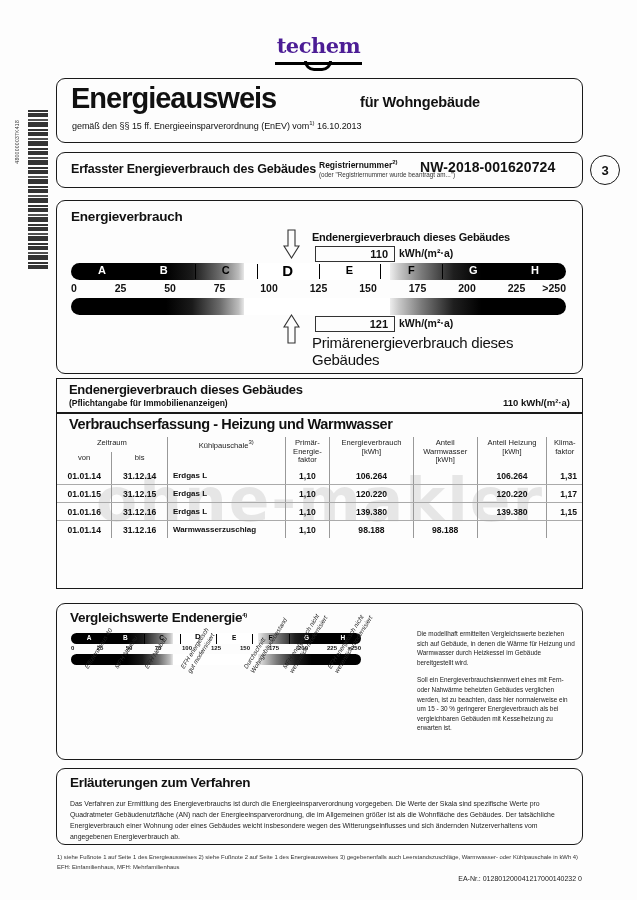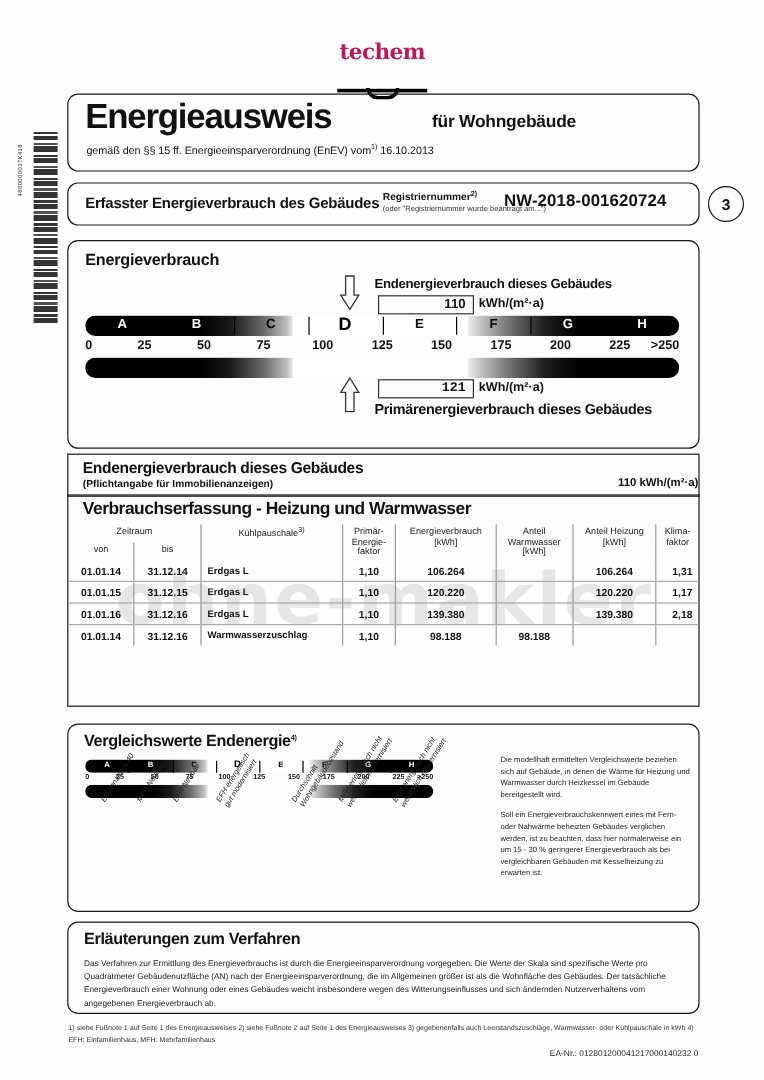--- a/index.html
+++ b/index.html
@@ -17,22 +17,22 @@
     display:flex;align-items:center;justify-content:center;
     font-family:"DejaVu Sans", sans-serif;
     font-size:60px;font-weight:700;color:#000;opacity:.085;
     letter-spacing:2px;pointer-events:none;white-space:nowrap;z-index:5;
   }
 
   
   .logo-wrap{position:absolute;left:0;right:0;top:33px;text-align:center;}
   .logo{
     display:inline-block;font-family:"DejaVu Serif", serif;
-    font-size:18px;font-weight:700;letter-spacing:-.5px;color:#be185d;
-    position:relative;padding-bottom:23px;
+    font-size:21px;font-weight:700;letter-spacing:-.5px;color:#4c1d95;
+    position:relative;padding-bottom:7px;
   }
   .logo:after{content:"";position:absolute;left:-2px;right:-2px;bottom:0;height:3px;background:#000;}
   .logo-notch{
     position:absolute;left:50%;transform:translateX(-50%);bottom:-6px;
     width:22px;height:7px;border:3px solid #000;border-top:none;
     border-radius:0 0 10px 10px;
   }
 
   
   .barcode{
@@ -73,24 +73,24 @@
 
   
   #ev-box{left:56px;top:200px;width:525px;height:172px;}
   .ev-head{position:absolute;left:14px;top:8px;font-size:13.5px;font-weight:700;letter-spacing:-.2px;}
 
   .ee-label{position:absolute;left:255px;top:30px;font-size:11px;font-weight:700;letter-spacing:-.25px;}
   .ee-valbox{position:absolute;left:258px;top:45px;width:78px;height:14px;border:1px solid #333;}
   .ee-valbox span{position:absolute;right:6px;top:1px;font-size:11px;font-weight:700;}
   .ee-unit{position:absolute;left:342px;top:46px;font-size:10.5px;font-weight:700;}
 
-  .pe-valbox{position:absolute;left:258px;top:115px;width:78px;height:14px;border:1px solid #333;font-family:Liberation Mono, monospace;}
+  .pe-valbox{position:absolute;left:258px;top:115px;width:78px;height:14px;border:1px solid #333;}
   .pe-valbox span{position:absolute;right:6px;top:1px;font-size:11px;font-weight:700;}
   .pe-unit{position:absolute;left:342px;top:116px;font-size:10.5px;font-weight:700;}
-  .pe-label{position:absolute;left:255px;top:133px;font-size:12px;font-weight:700;letter-spacing:-.25px;}
+  .pe-label{position:absolute;left:255px;top:133px;font-size:15px;font-weight:400;letter-spacing:-.25px;}
 
   
   .arrow-dn{position:absolute;left:226px;top:28px;width:17px;height:30px;}
   .arrow-up{position:absolute;left:226px;top:113px;width:17px;height:30px;}
 
   
   .scale{position:absolute;left:14px;top:62px;width:495px;height:52px;}
   .bar{position:absolute;left:0;width:100%;height:17px;border-radius:9px;overflow:hidden;background:#fff;}
   .bar.top{top:0;}
   .bar.bot{top:35px;}
@@ -101,21 +101,21 @@
   .letters{position:absolute;left:0;top:0;width:100%;height:17px;}
   .letters .lt{position:absolute;top:1px;font-weight:700;color:#000;transform:translateX(-50%);}
   .letters .sep{position:absolute;top:1px;width:1px;height:15px;background:#000;}
   .ticks{position:absolute;left:0;top:19px;width:100%;height:14px;}
   .ticks .tk{position:absolute;top:0;font-size:10.5px;font-weight:700;transform:translateX(-50%);white-space:nowrap;}
 
   
   #ende-box{left:56px;top:378px;width:525px;height:34px;border:1px solid #1a1a1a;border-radius:0;}
   .ende-t1{position:absolute;left:12px;top:3px;font-size:13px;font-weight:700;letter-spacing:-.3px;}
   .ende-t2{position:absolute;left:12px;top:19px;font-size:8.5px;font-weight:700;}
-  .ende-val{position:absolute;right:0;top:18px;font-size:9.5px;font-weight:700;}
+  .ende-val{position:absolute;right:12px;top:18px;font-size:9.5px;font-weight:700;}
 
   
   #tbl-box{left:56px;top:412px;width:525px;height:175px;border:1px solid #1a1a1a;border-radius:0;border-top:none;}
   .tbl-head{position:absolute;left:12px;top:3px;font-size:14.5px;font-weight:700;letter-spacing:-.4px;}
 
   table.vt{position:absolute;left:0;top:24px;width:100%;border-collapse:collapse;
     font-size:8px;z-index:7;}
   table.vt th{font-weight:400;font-size:7.6px;color:#222;padding:2px 3px;vertical-align:top;line-height:1.15;}
   table.vt td{font-size:8.6px;font-weight:700;color:#111;padding:3.5px 5px;}
   .vt .vline{border-right:1px solid #999;}
@@ -316,21 +316,21 @@
             <td class="r">1,17</td>
           </tr>
           <tr>
             <td class="c vline">01.01.16</td>
             <td class="c vline">31.12.16</td>
             <td class="vline" style="font-size: 8px;">Erdgas L</td>
             <td class="c vline">1,10</td>
             <td class="c vline">139.380</td>
             <td class="c vline"></td>
             <td class="c vline">139.380</td>
-            <td class="r">2,18</td>
+            <td class="r">1,15</td>
           </tr>
           <tr>
             <td class="c vline">01.01.14</td>
             <td class="c vline">31.12.16</td>
             <td class="vline" style="font-size: 8px;">Warmwasserzuschlag</td>
             <td class="c vline">1,10</td>
             <td class="c vline">98.188</td>
             <td class="c vline">98.188</td>
             <td class="c vline"></td>
             <td class="r"></td>

